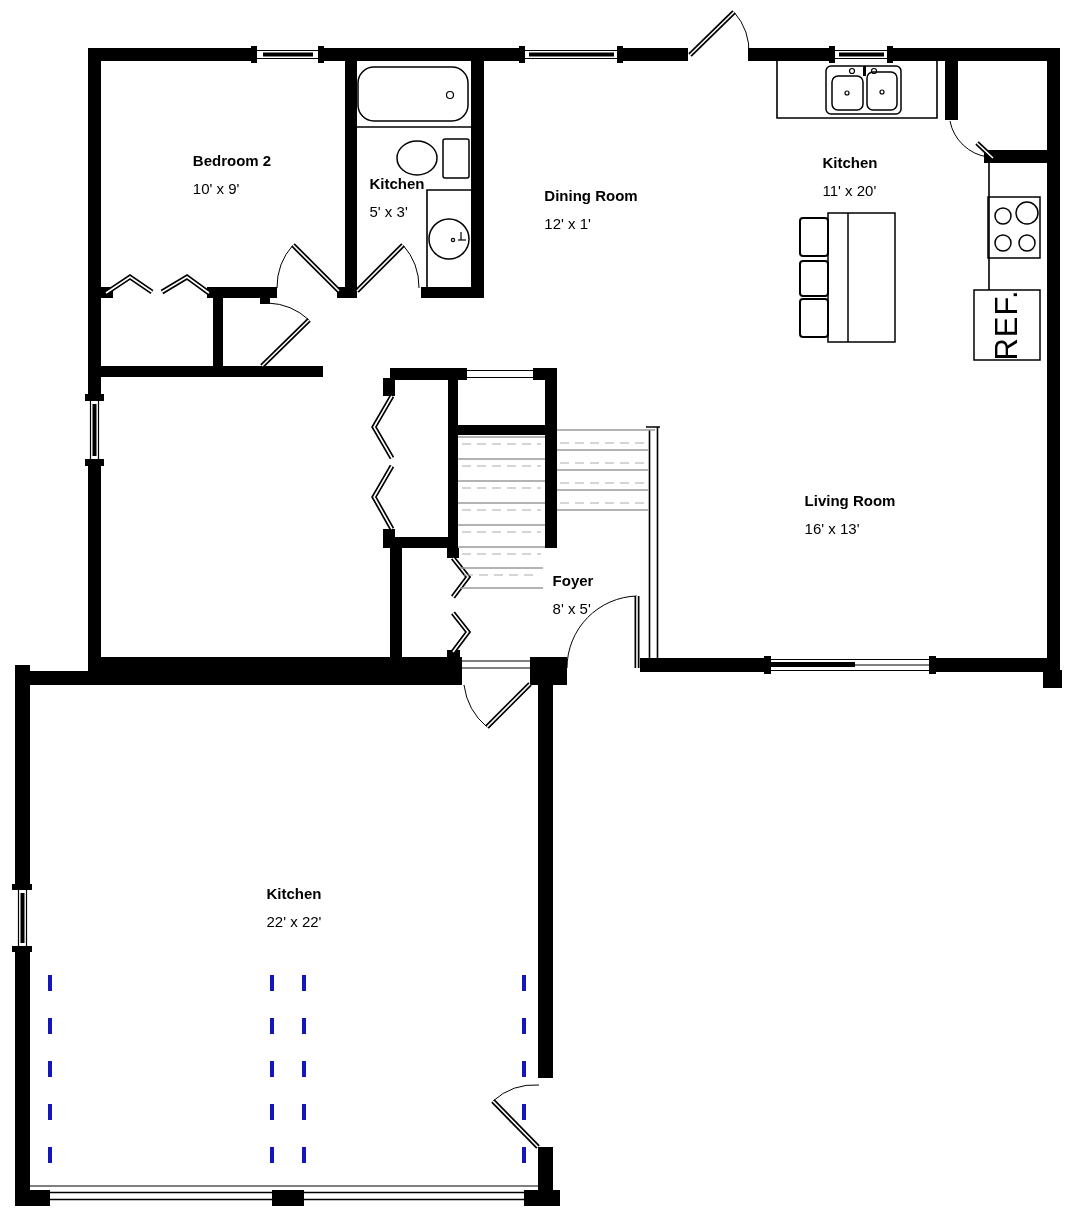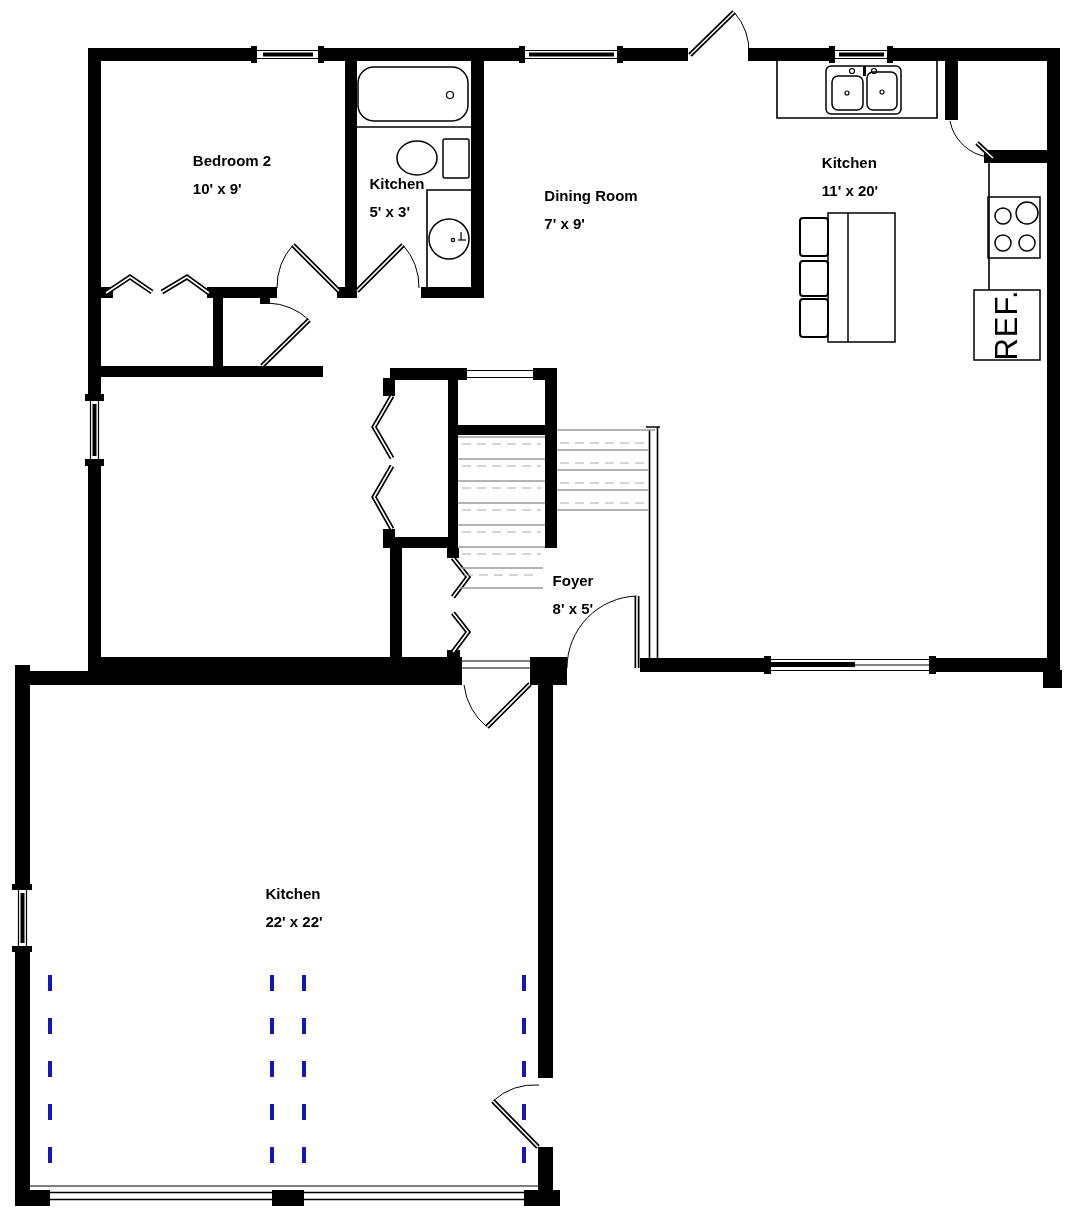--- a/index.html
+++ b/index.html
@@ -8,21 +8,21 @@
     background:var(--background,#fff); overflow:hidden;
     font-family:"Liberation Sans", sans-serif;
   }
   #plan svg { position:absolute; left:0; top:0; }
   .room-label {
     position:absolute; transform:translate(-50%,-50%);
     text-align:left; white-space:nowrap;
     font-weight:bold; font-size:15px; line-height:28px;
     color:var(--wall,#000);
   }
-  .room-label .dims { font-weight:bold; }
+  .room-label .dims { font-weight:normal; }
   #ref-label {
     position:absolute; transform:translate(-50%,-50%) rotate(-90deg);
     font-size:31px; font-weight:normal; letter-spacing:1px;
     color:var(--wall,#000); white-space:nowrap;
   }
 </style>
 </head>
 <body>
 
 <div id="plan">
@@ -285,26 +285,30 @@
   <div class="room-label" style="left:232px; top:175px;">
     <div>Bedroom 2</div>
     <div class="dims">10' x 9'</div>
   </div>
   <div class="room-label" style="left:397px; top:198px;">
     <div>Kitchen</div>
     <div class="dims">5' x 3'</div>
   </div>
   <div class="room-label" style="left:591px; top:210px;">
     <div>Dining Room</div>
-    <div class="dims">7' x 9'</div>
+    <div class="dims">12' x 1'</div>
   </div>
   <div class="room-label" style="left:850px; top:177px;">
     <div>Kitchen</div>
     <div class="dims">11' x 20'</div>
   </div>
+  <div class="room-label" style="left:850px; top:515px;">
+    <div>Living Room</div>
+    <div class="dims">16' x 13'</div>
+  </div>
   <div class="room-label" style="left:573px; top:595px;">
     <div>Foyer</div>
     <div class="dims">8' x 5'</div>
   </div>
   <div class="room-label" style="left:294px; top:908px;">
     <div>Kitchen</div>
     <div class="dims">22' x 22'</div>
   </div>
 
   <div id="ref-label" style="left:1007px; top:325px;">REF.</div>

